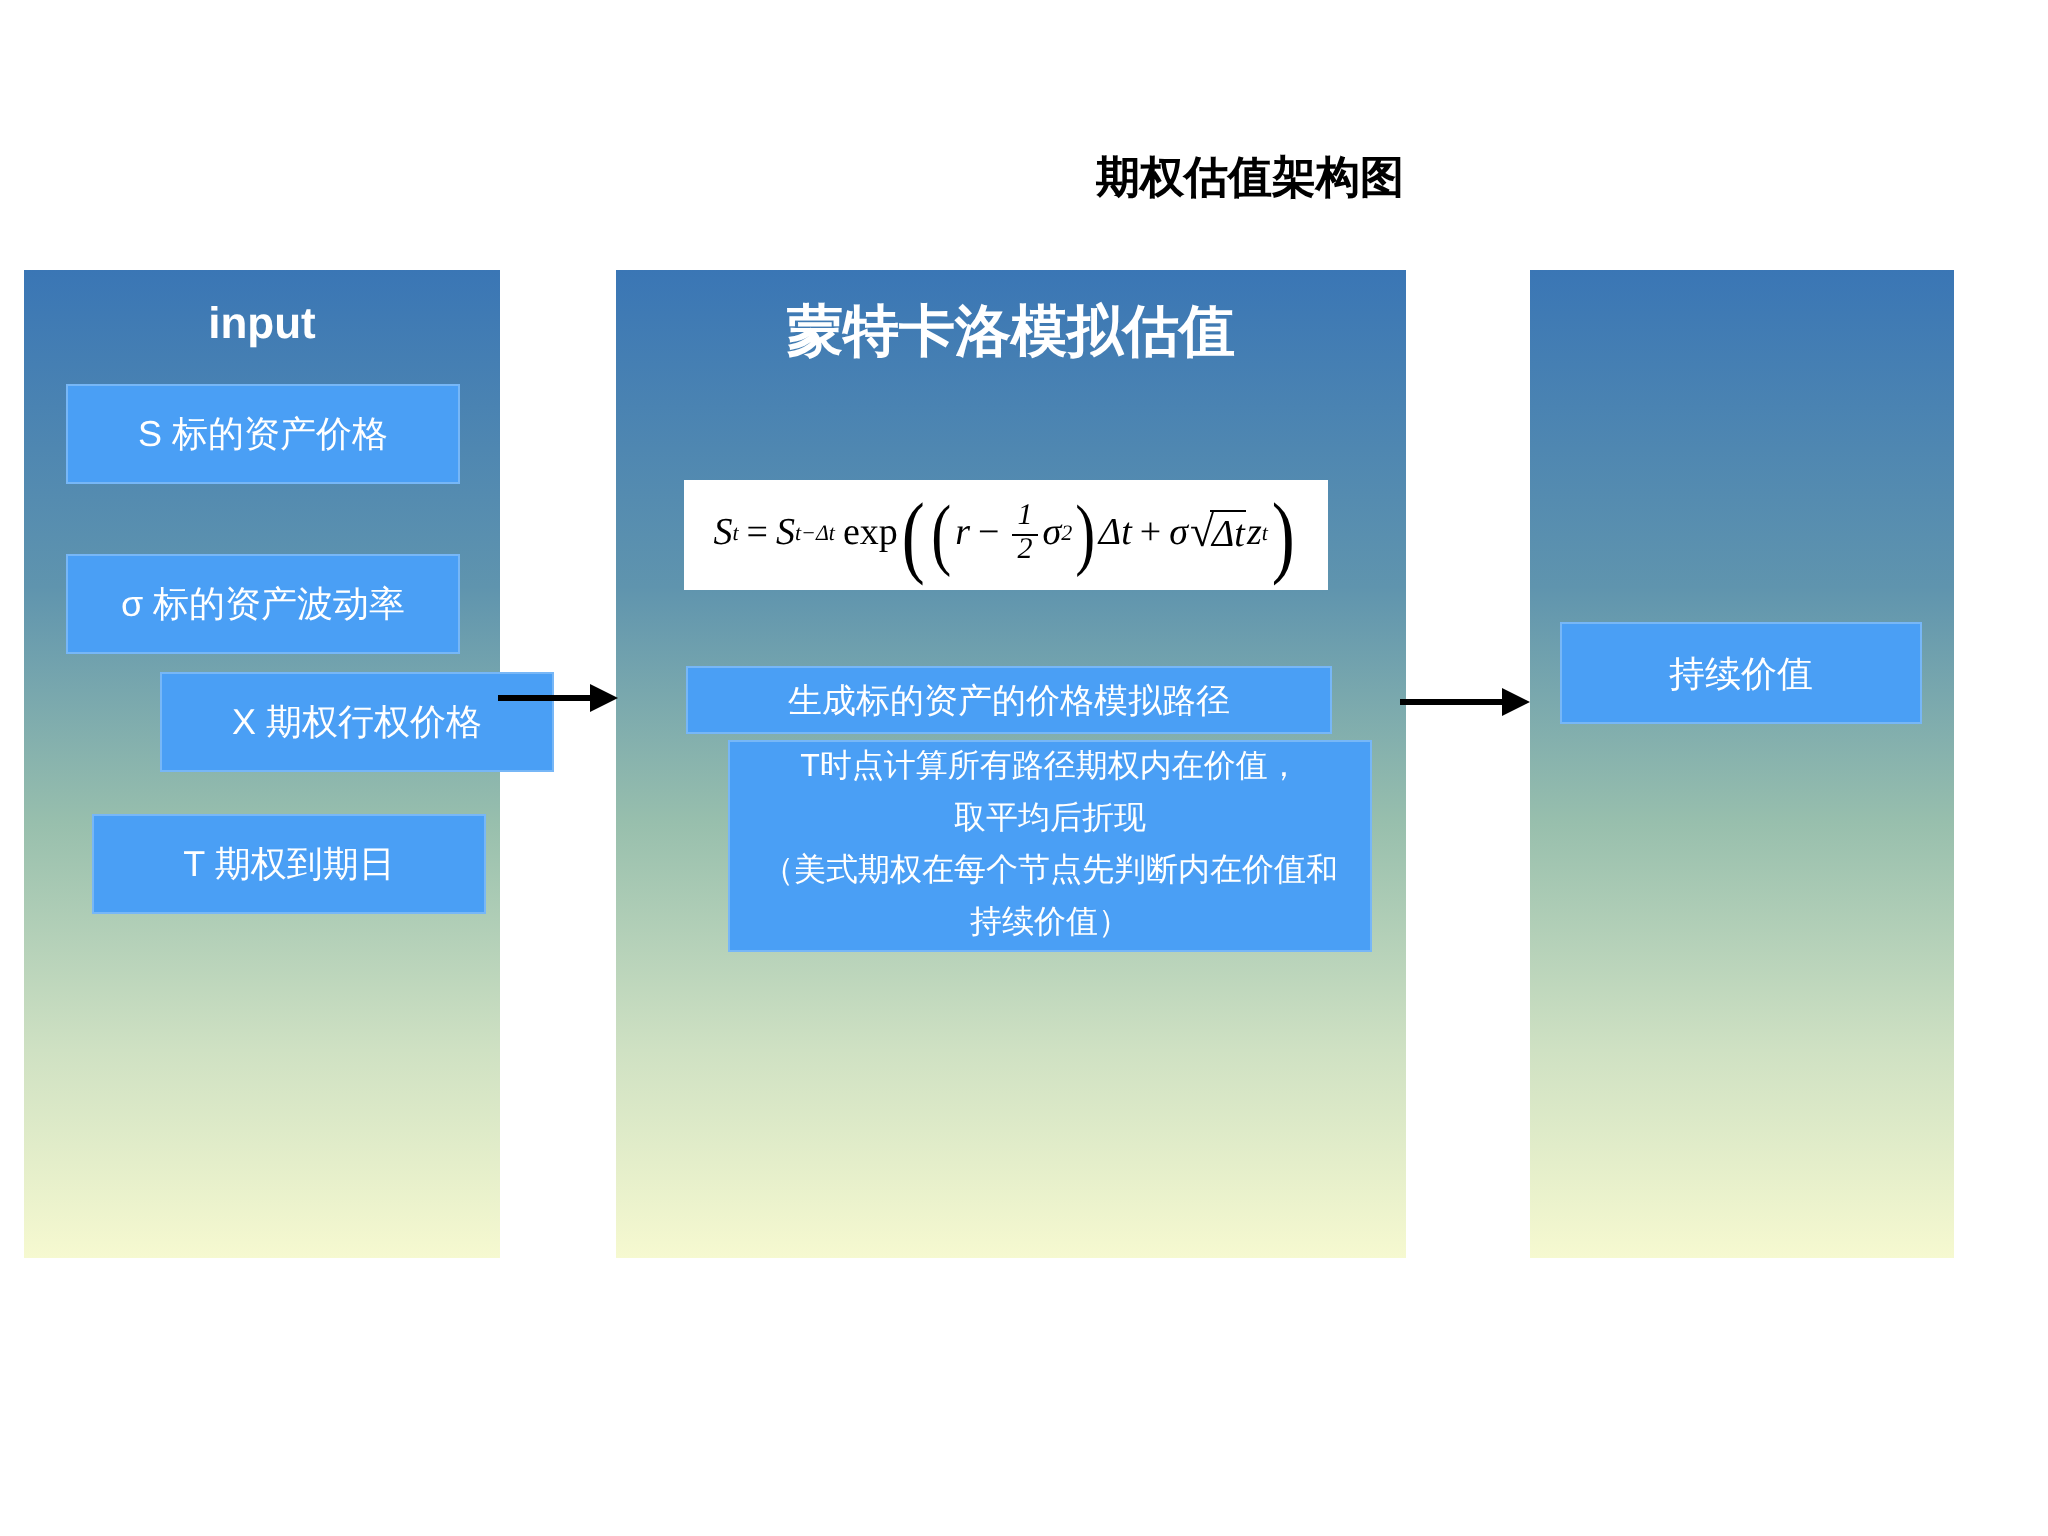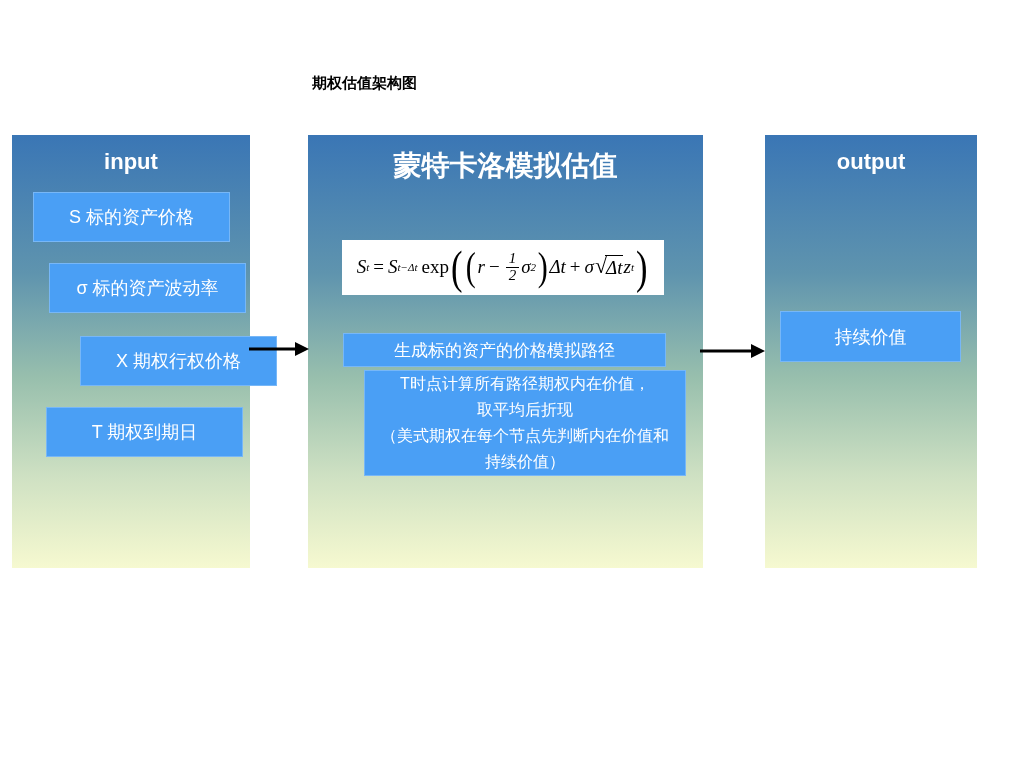--- a/index.html
+++ b/index.html
@@ -6,25 +6,25 @@
   body {
     width:1024px; height:768px;
     background:#ffffff;
     font-family:"Liberation Sans","DejaVu Sans",sans-serif;
     position:relative; overflow:hidden;
   }
   .stage { position:absolute; left:0; top:0; width:1024px; height:768px; }
 
   .diagram-title {
     position:absolute; left:312px; top:74px; width:390px;
-    text-align:left; font-size:15px; font-weight:bold; color:#000;
+    text-align:right; font-size:22px; font-weight:bold; color:#000;
   }
 
   .panel {
-    position:absolute; top:135px; height:433px;
+    position:absolute; top:135px; height:494px;
     background:linear-gradient(to bottom,
       #3a76b5 0%, #5f94ae 32%, #98bfad 56%, #cfe1c3 79%, #f6f9d0 100%);
   }
   .panel-left  { left:12px;  width:238px; }
   .panel-mid   { left:308px; width:395px; }
   .panel-right { left:765px; width:212px; }
 
   .panel-header {
     position:absolute; left:0; top:14px; width:100%;
     text-align:center; color:#ffffff; font-weight:bold; font-size:22px;
@@ -32,21 +32,21 @@
   .panel-mid .panel-header { font-size:28px; top:12px; }
 
   .bbox {
     position:absolute; background:#4a9ff5; color:#ffffff;
     font-weight:normal; font-size:18px;
     display:flex; align-items:center; justify-content:center;
     text-align:center; border:1px solid rgba(255,255,255,0.25);
   }
   
   .in-box { left:21px; width:197px; height:50px; }
-  .in1 { top:57px;  } .in2 { top:128px;margin-left:16px; } .in3 { top:201px;margin-left:47px; }
+  .in1 { top:57px;  } .in2 { top:142px; } .in3 { top:201px;margin-left:47px; }
   .in4 { top:272px;margin-left:13px; } .in5 { top:343px; }
 
   
   .formula-box {
     position:absolute; left:34px; top:105px; width:322px; height:55px;
     background:#ffffff; display:flex; align-items:center; justify-content:center;
   }
   .step1 { left:35px; top:198px; width:323px; height:34px; font-size:17px; }
   .step2 { left:24px; top:235px; width:322px; height:106px;
            font-size:16px; line-height:26px; flex-direction:column;margin-left:32px; }
@@ -144,21 +144,20 @@
 
     <div class="bbox step2">
       <div>T时点计算所有路径期权内在价值，</div>
       <div>取平均后折现</div>
       <div>（美式期权在每个节点先判断内在价值和</div>
       <div>持续价值）</div>
     </div>
   </div>
 
   <div class="panel panel-right">
-    <div class="panel-header">output</div>
     <div class="bbox out-box">持续价值</div>
   </div>
 
   <svg class="arrow arrow1" width="62" height="18" viewBox="0 0 62 18">
     <line x1="1" y1="9" x2="48" y2="9" stroke="#000000" stroke-width="3"></line>
     <polygon points="47,2 61,9 47,16" fill="#000000"></polygon>
   </svg>
   <svg class="arrow arrow2" width="68" height="18" viewBox="0 0 68 18">
     <line x1="1" y1="9" x2="53" y2="9" stroke="#000000" stroke-width="3"></line>
     <polygon points="52,2 66,9 52,16" fill="#000000"></polygon>

